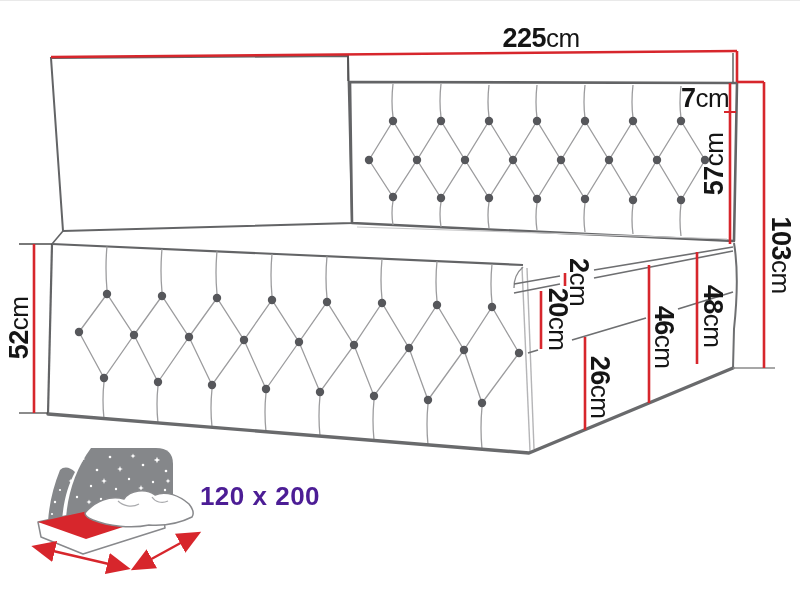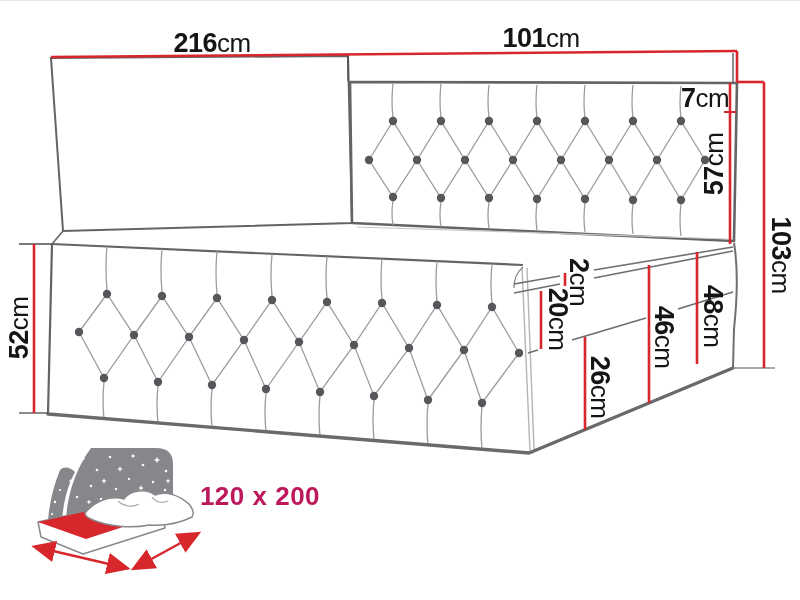--- a/index.html
+++ b/index.html
@@ -12,21 +12,21 @@
   .dim{
     position:absolute;transform:translate(-50%,-50%);
     white-space:nowrap;line-height:1;color:#151515;z-index:5;
   }
   .dim.cw{transform:translate(-50%,-50%) rotate(90deg);}
   .dim.ccw{transform:translate(-50%,-50%) rotate(-90deg);}
   .dim .num{font-weight:700;font-size:27px;letter-spacing:-0.5px;}
   .dim .unit{font-weight:400;font-size:26px;letter-spacing:-0.5px;}
   .size-badge{
     position:absolute;transform:translate(-50%,-50%);
-    font-weight:700;font-size:26px;color:#be185d;letter-spacing:0.5px;
+    font-weight:700;font-size:26px;color:#4c1d95;letter-spacing:0.5px;
     white-space:nowrap;z-index:5;
   }
 </style>
 </head>
 <body>
 
 <div class="stage">
 
   <svg width="800" height="600" viewBox="0 0 800 600">
     <defs>
@@ -219,25 +219,22 @@
       <path d="M38,521 L120,503 L163,513 L86,538 Z" fill="#d7262c"></path>
       <path d="M85,512 C95,500 110,494 124,498 C130,489 146,487 155,494 C166,489 180,495 189,503
                C193,508 194,513 192,516 C178,523 163,525 149,524 C131,528 108,525 93,519
                C88,517 85,515 85,512 Z" fill="#ffffff" stroke="#88898c" stroke-width="1.5"></path>
       <path d="M118,500 C123,505 132,507 139,503 M152,496 C155,501 162,503 168,500" fill="none" stroke="#a9aaad" stroke-width="1.2"></path>
       <path d="M36,546 L126,567" stroke="#d7262c" stroke-width="2.4" fill="none" marker-start="url(#ah)" marker-end="url(#ah)"></path>
       <path d="M135,567 L197,533" stroke="#d7262c" stroke-width="2.4" fill="none" marker-start="url(#ah)" marker-end="url(#ah)"></path>
     </g>
   </svg>
 
-  <div class="dim" style="left:212px;top:42px">
-    <span class="num">216</span><span class="unit">cm</span>
-  </div>
   <div class="dim" style="left:541px;top:37px">
-    <span class="num">101</span><span class="unit">cm</span>
+    <span class="num">225</span><span class="unit">cm</span>
   </div>
   <div class="dim" style="left:705px;top:97px">
     <span class="num">7</span><span class="unit">cm</span>
   </div>
   <div class="dim ccw" style="left:714px;top:163px">
     <span class="num">57</span><span class="unit">cm</span>
   </div>
   <div class="dim cw" style="left:780px;top:254px">
     <span class="num">103</span><span class="unit">cm</span>
   </div>

